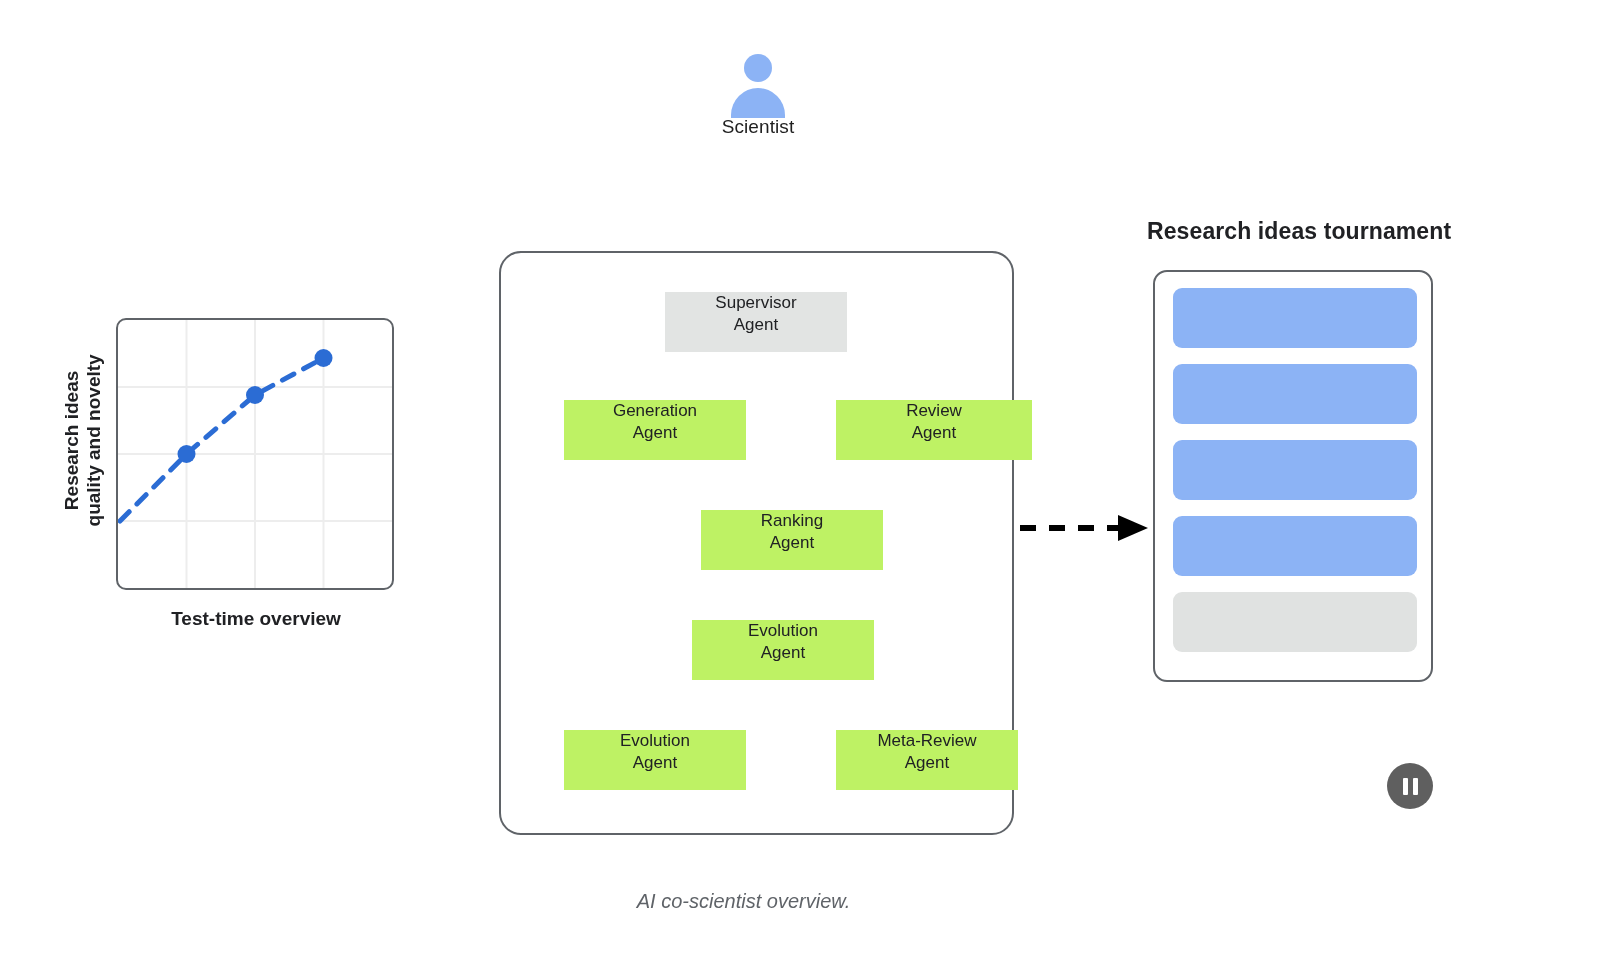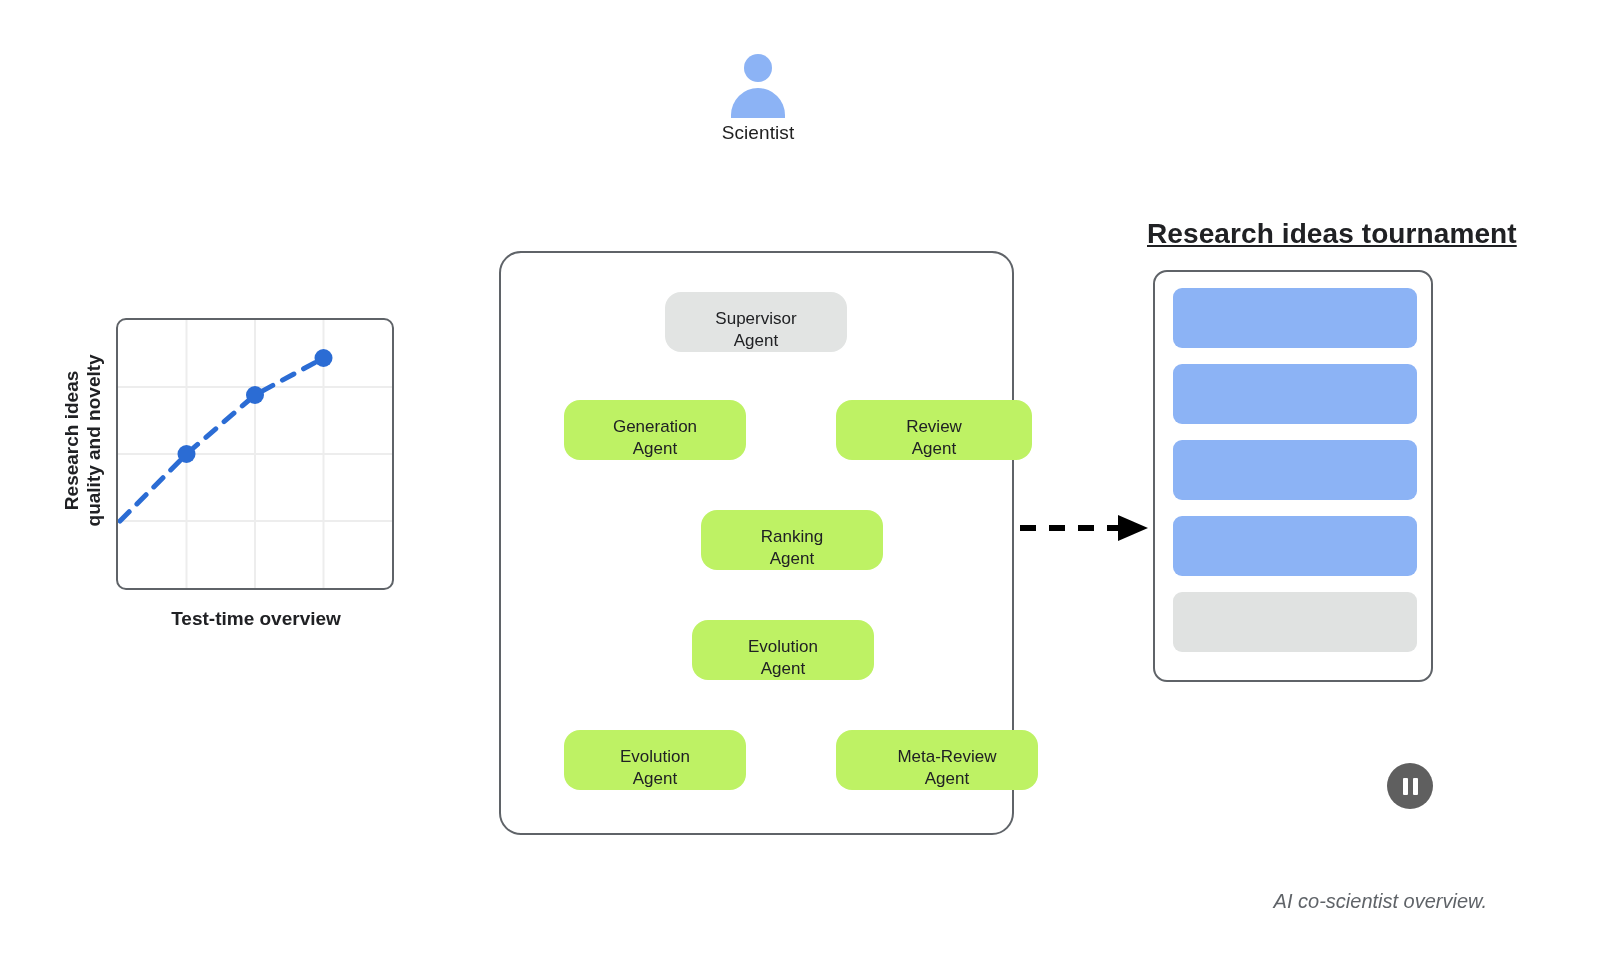--- a/index.html
+++ b/index.html
@@ -46,21 +46,21 @@
     position: absolute;
     left: 5px;
     top: 36px;
     width: 54px;
     height: 30px;
     background: #8cb3f5;
     border-top-left-radius: 27px;
     border-top-right-radius: 27px;
   }
   #scientist-label {
-    margin-top: 6px;
+    margin-top: 0;
     font-size: 19px;
     color: #1f1f1f;
     letter-spacing: 0.1px;
   }
 
   
   #chart-block {
     position: absolute;
     left: 30px;
     top: 310px;
@@ -120,23 +120,23 @@
     top: 251px;
     width: 515px;
     height: 584px;
     border: 2px solid #5f6368;
     border-radius: 22px;
     background: #ffffff;
     box-sizing: border-box;
   }
   .agent-box {
     position: absolute;
-    border-radius: 16px;
+    border-radius: 0;
     display: flex;
-    align-items: flex-end;
+    align-items: flex-start;
     justify-content: center;
     text-align: center;
     font-size: 17px;
     color: #202124;
     line-height: 1.3;
   }
   .agent-box.pink  { background: #bef264; margin-left: 36px; }
   .agent-box.gray  { background: #e2e4e3; }
 
   
@@ -146,25 +146,24 @@
     top: 508px;
     width: 140px;
     height: 40px;
   }
 
   
   #tournament-title {
     position: absolute;
     left: 1147px;
     top: 218px;
-    font-size: 28px;
+    font-size: 23px;
     font-weight: bold;
     color: #202124;
     letter-spacing: 0.1px;
-    text-decoration: underline;
   }
   #tournament-panel {
     position: absolute;
     left: 1153px;
     top: 270px;
     width: 280px;
     height: 412px;
     border: 2px solid #5f6368;
     border-radius: 14px;
     background: #ffffff;
@@ -202,21 +201,21 @@
     border-radius: 1px;
     margin: 0 2.5px;
   }
 
   
   #caption {
     position: absolute;
     left: 0;
     top: 890px;
     width: 1487px;
-    text-align: right;
+    text-align: center;
     font-style: italic;
     font-size: 20px;
     color: #5f6368;
   }
 </style>
 </head>
 <body>
 
 <div id="stage">
 
@@ -284,21 +283,21 @@
           <div>Evolution</div>
           <div>Agent</div>
         </div>
       </div>
       <div class="agent-box pink" style="left: 27px; top: 477px; width: 182px; height: 60px;">
         <div>
           <div>Evolution</div>
           <div>Agent</div>
         </div>
       </div>
-      <div class="agent-box pink" style="left: 299px; top: 477px; width: 182px; height: 60px; padding-left: 20px;">
+      <div class="agent-box pink" style="left: 299px; top: 477px; width: 182px; height: 60px;">
         <div>
           <div>Meta-Review</div>
           <div>Agent</div>
         </div>
       </div>
     </div>
 
   <div id="flow-arrow">
     <svg width="140" height="40" viewBox="0 0 140 40">
       <line x1="4" y1="20" x2="104" y2="20" stroke="#000000" stroke-width="6" stroke-dasharray="16 13"></line>

